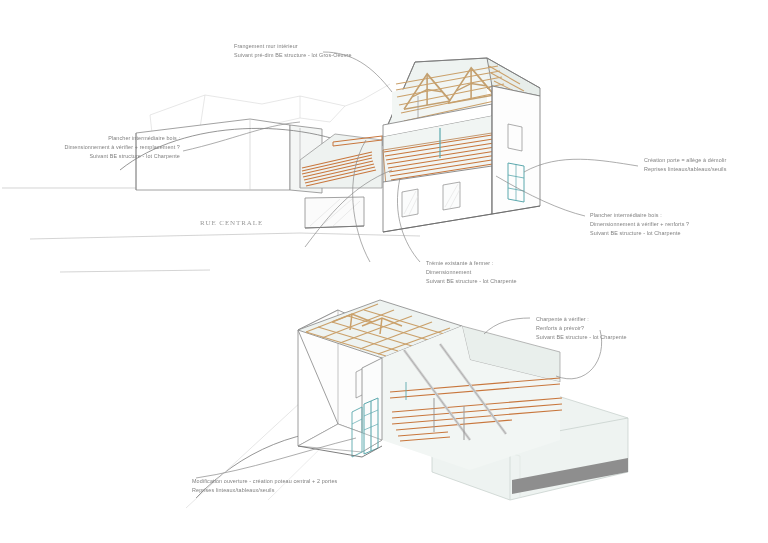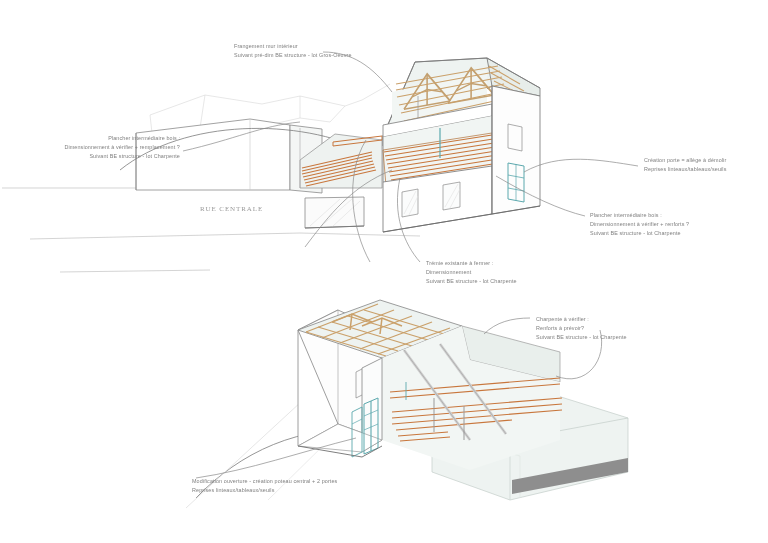--- a/index.html
+++ b/index.html
@@ -334,13 +334,13 @@
   <span class="ln">Charpente à vérifier :</span>
   <span class="ln">Renforts à prévoir?</span>
   <span class="ln">Suivant BE structure - lot Charpente</span>
 </div>
 
 <div class="anno" style="left:192px;top:477px;">
   <span class="ln">Modification ouverture - création poteau central + 2 portes</span>
   <span class="ln">Reprises linteaux/tableaux/seuils</span>
 </div>
 
-<div class="street" style="left:200px;top:205px;">RUE CENTRALE</div>
+<div class="street" style="left:200px;top:219px;">RUE CENTRALE</div>
 
 </body></html>

